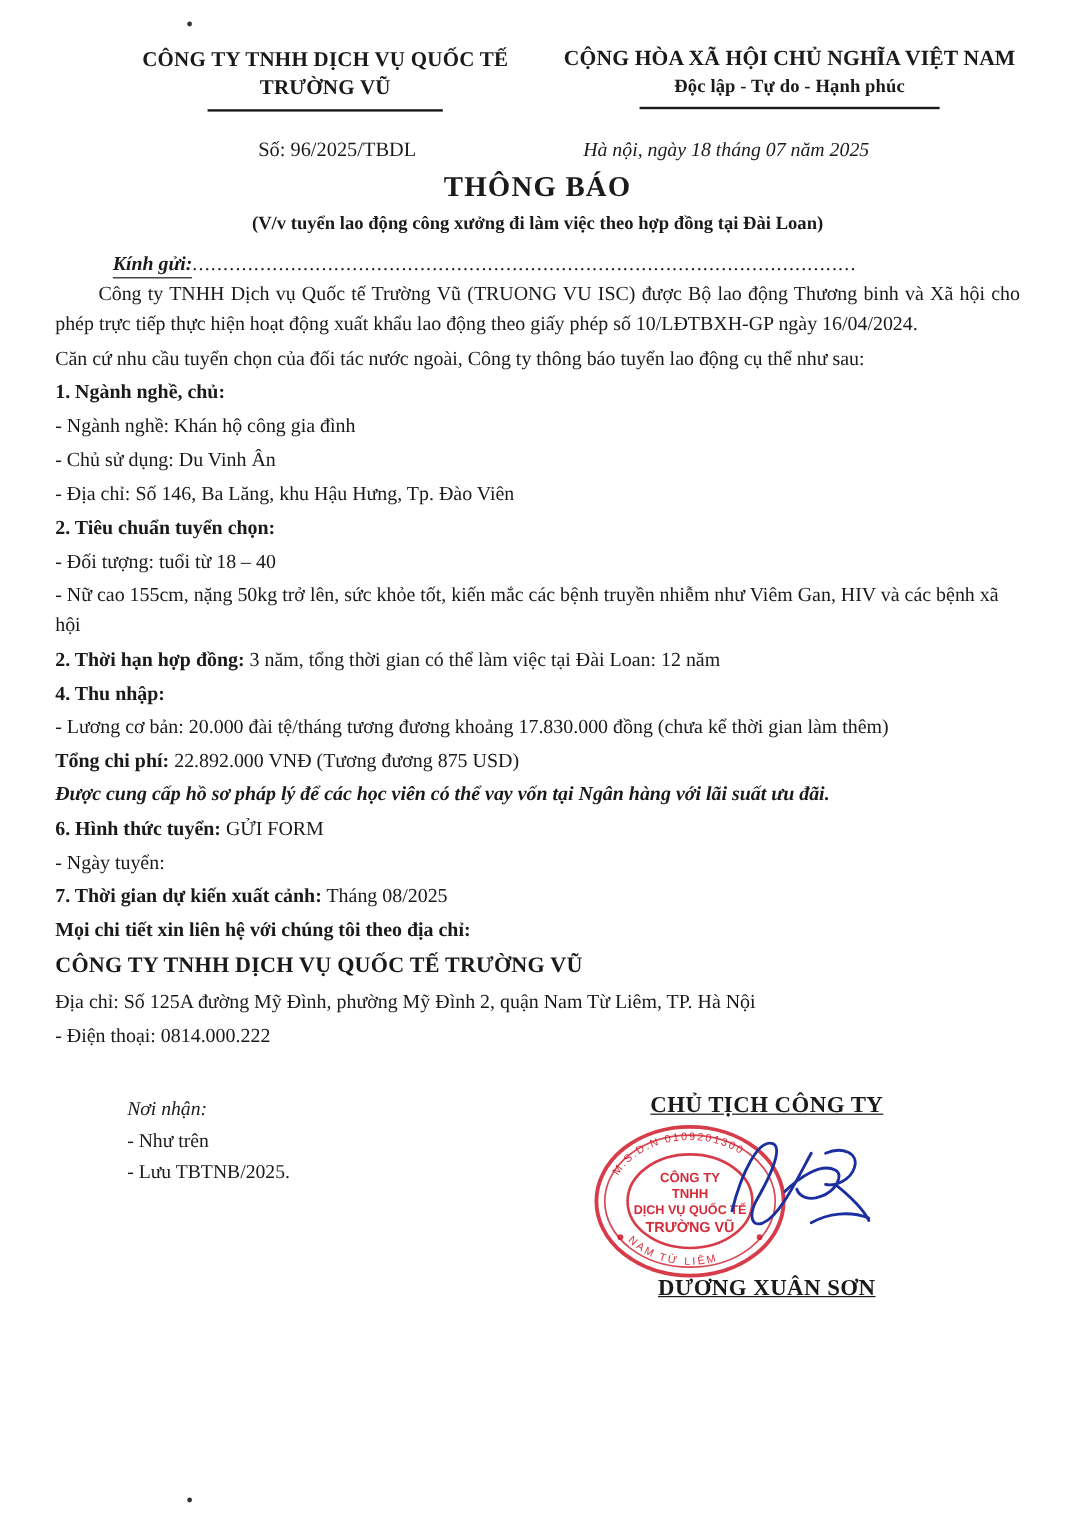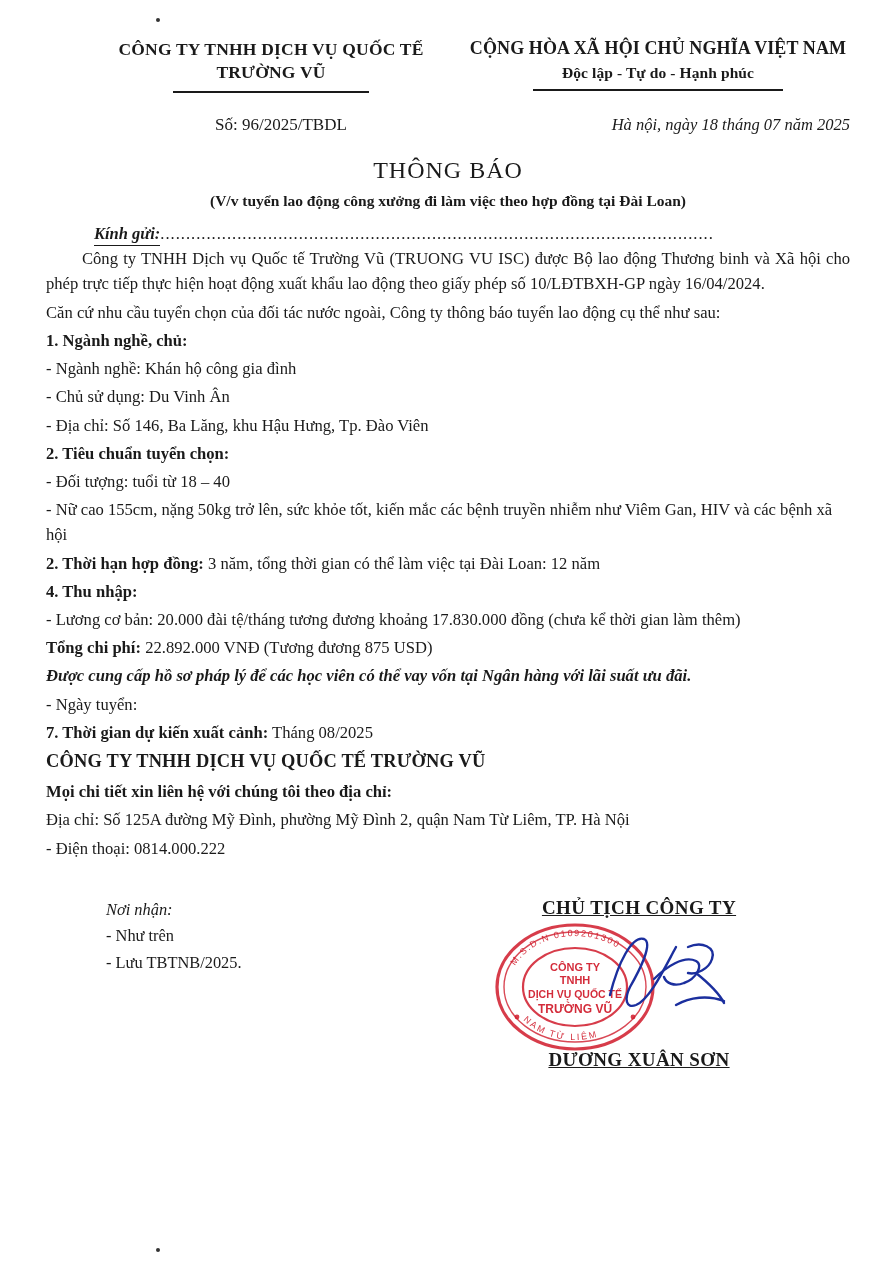--- a/index.html
+++ b/index.html
@@ -81,33 +81,33 @@
     margin-top: 22px;
   }
   .doc-no {
     width: 390px;
     text-align: center;
     font-size: 17px;
     margin-left: 40px;
   }
   .doc-date {
     flex: 1;
-    text-align: right;
+    text-align: left;
     font-style: italic;
     font-size: 16.5px;
     margin-left: 10px;
   }
 
   
   .title {
     text-align: center;
-    font-weight: normal;
+    font-weight: bold;
     font-size: 24px;
     letter-spacing: 1px;
-    margin-top: 22px;
+    margin-top: 8px;
   }
   .subtitle {
     text-align: center;
     font-weight: bold;
     font-size: 15.5px;
     margin-top: 8px;
   }
 
   .kinh-gui {
     margin-top: 14px;
@@ -247,26 +247,27 @@
     <p class="dash">- Nữ cao 155cm, nặng 50kg trở lên, sức khỏe tốt, kiến mắc các bệnh truyền nhiễm như Viêm Gan, HIV và các bệnh xã hội</p>
 
     <p><span class="b">2. Thời hạn hợp đồng:</span><span> 3 năm, tổng thời gian có thể làm việc tại Đài Loan: 12 năm</span></p>
 
     <p class="sec">4. Thu nhập:</p>
     <p class="dash">- Lương cơ bản: 20.000 đài tệ/tháng tương đương khoảng 17.830.000 đồng (chưa kể thời gian làm thêm)</p>
 
     <p><span class="b">Tổng chi phí:</span><span> 22.892.000 VNĐ (Tương đương 875 USD)</span></p>
     <p class="bi">Được cung cấp hồ sơ pháp lý để các học viên có thể vay vốn tại Ngân hàng với lãi suất ưu đãi.</p>
 
+    <p><span class="b">6. Hình thức tuyển:</span><span> GỬI FORM</span></p>
     <p class="dash">- Ngày tuyển:</p>
 
     <p><span class="b">7. Thời gian dự kiến xuất cảnh:</span><span> Tháng 08/2025</span></p>
 
+    <p class="b">Mọi chi tiết xin liên hệ với chúng tôi theo địa chỉ:</p>
     <p class="b" style="font-size:18.4px;letter-spacing:.2px;">CÔNG TY TNHH DỊCH VỤ QUỐC TẾ TRƯỜNG VŨ</p>
-    <p class="b">Mọi chi tiết xin liên hệ với chúng tôi theo địa chỉ:</p>
     <p>Địa chỉ: Số 125A đường Mỹ Đình, phường Mỹ Đình 2, quận Nam Từ Liêm, TP. Hà Nội</p>
     <p> - Điện thoại: 0814.000.222</p>
   </div>
 
   <div class="footer">
     <div class="recv">
       <div class="i">Nơi nhận:</div>
       <div>- Như trên</div>
       <div>- Lưu TBTNB/2025.</div>
     </div>

